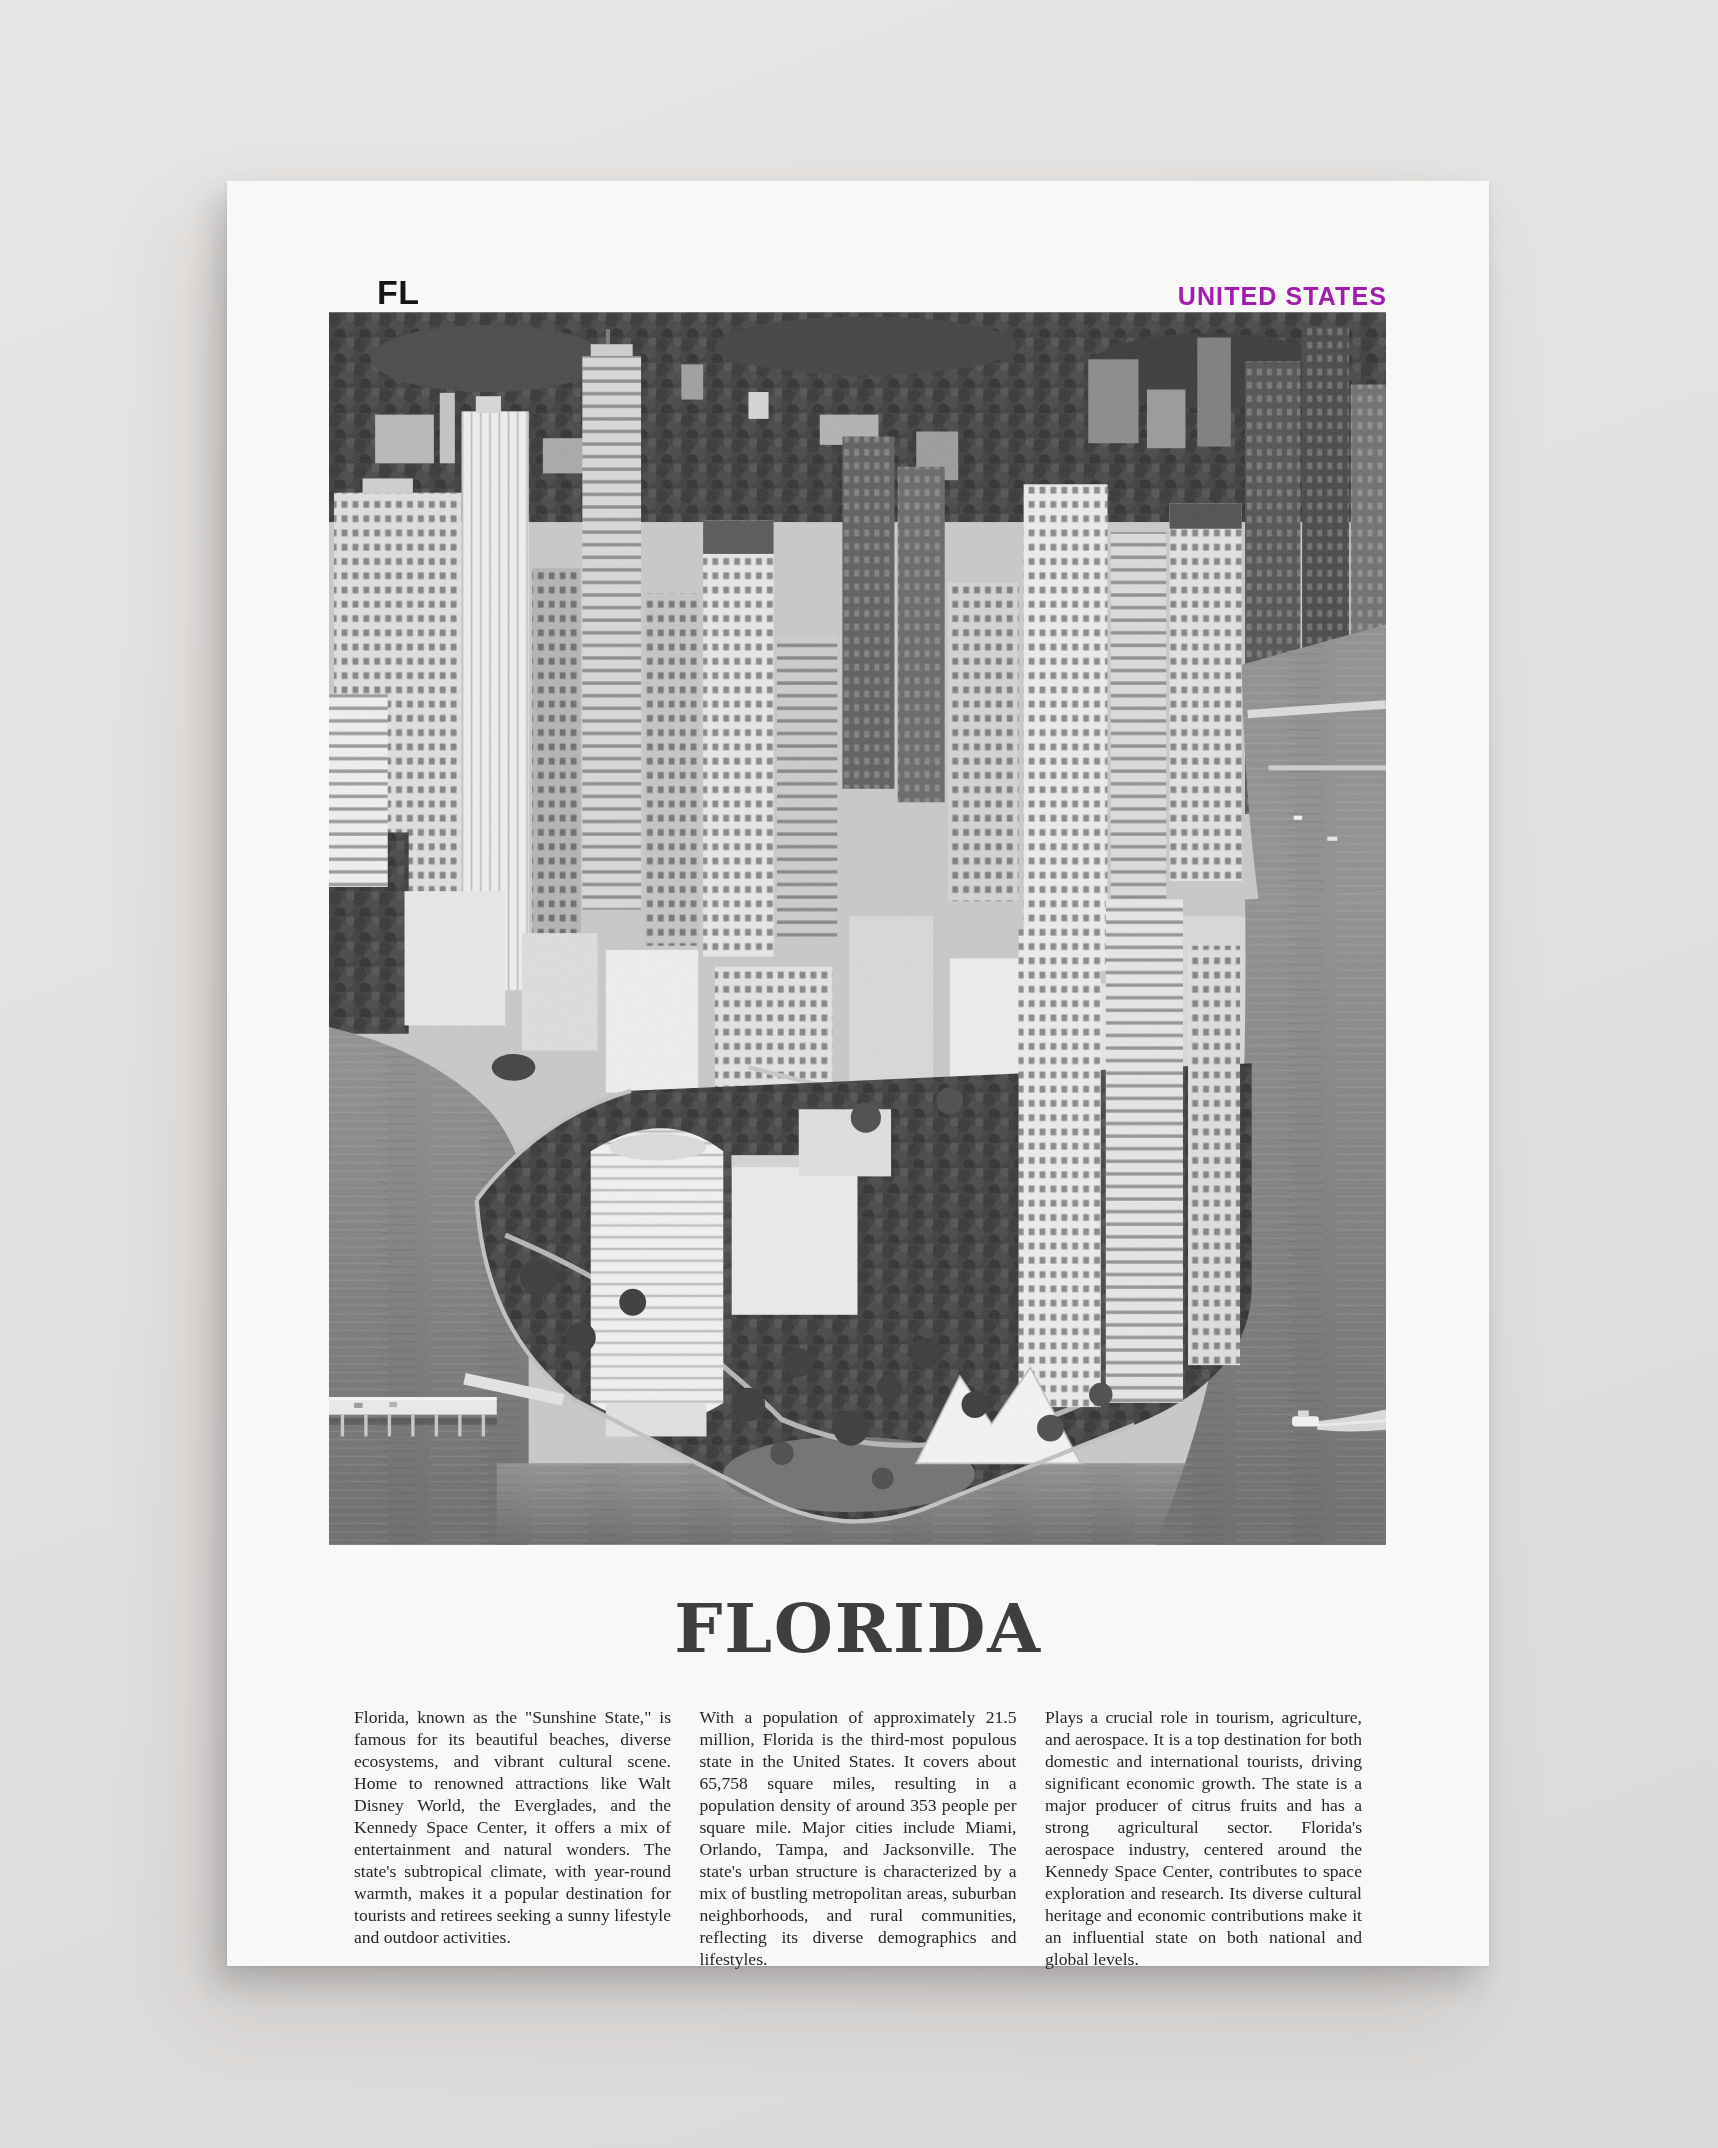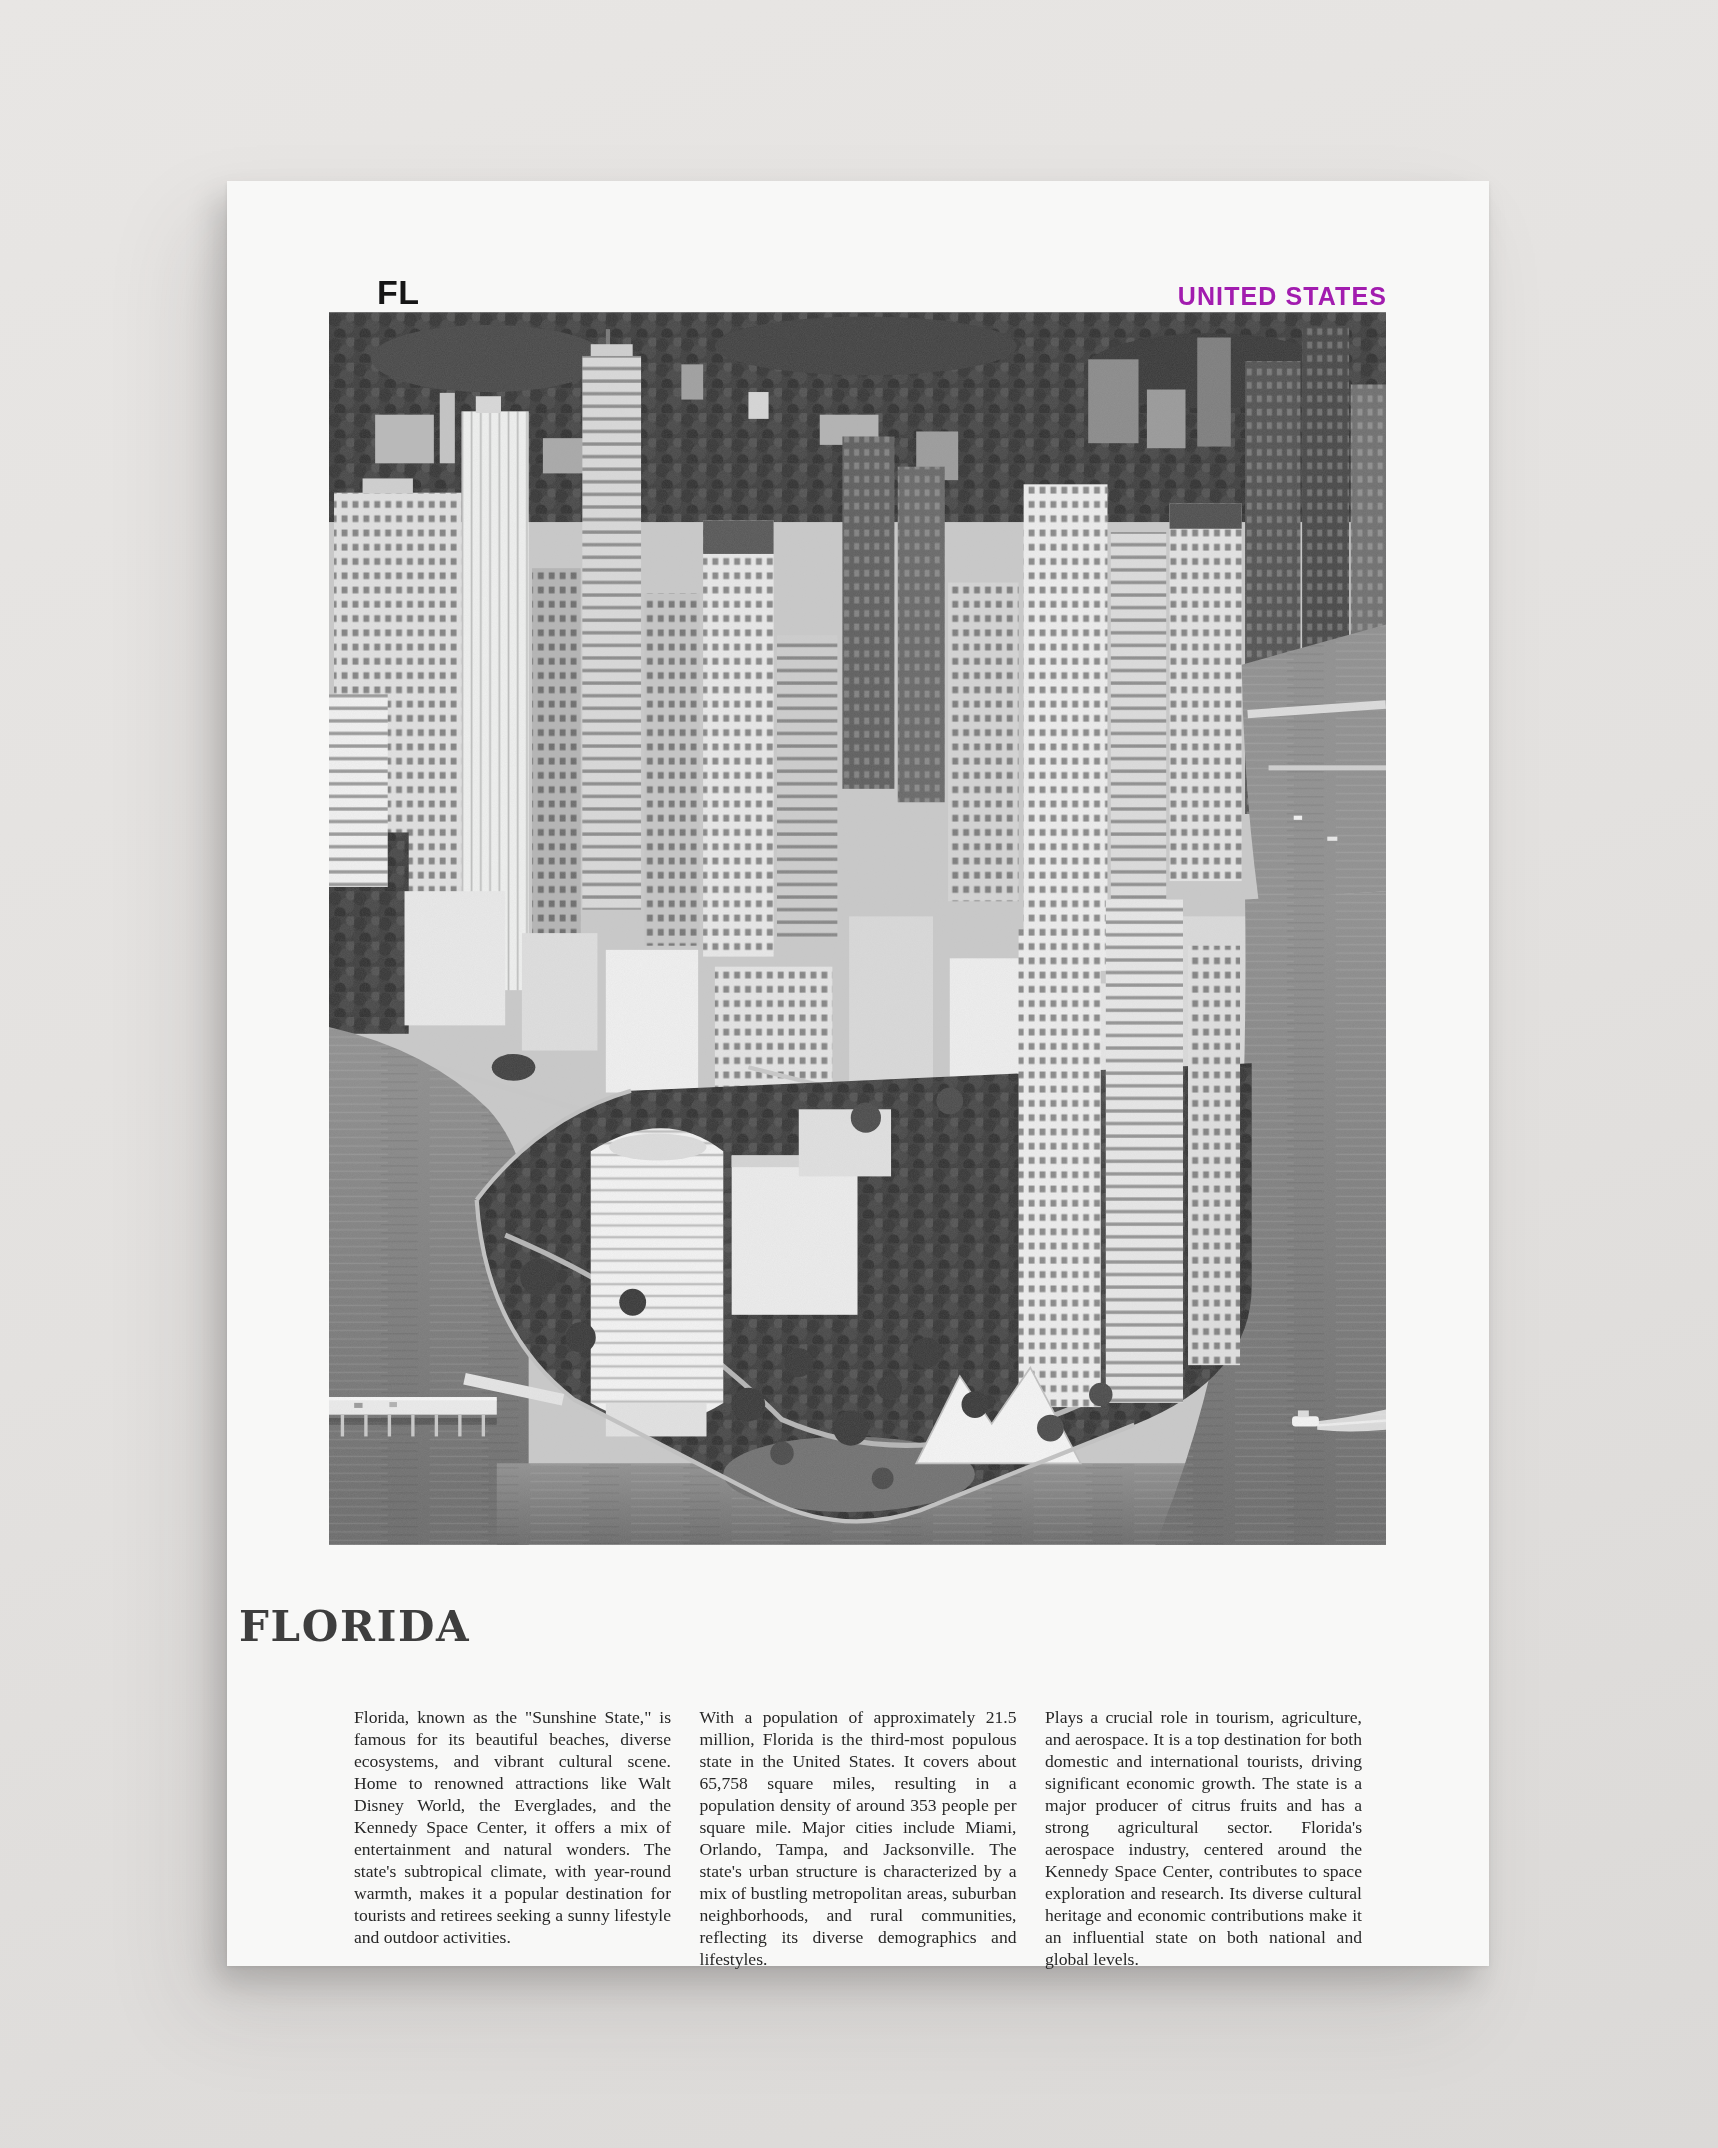--- a/index.html
+++ b/index.html
@@ -8,22 +8,22 @@
   .poster{position:absolute;left:227px;top:181px;width:1262px;height:1785px;background:#f8f8f7;
           box-shadow:-11.7px 17px 28.5px rgba(0,0,0,.16),-32px 46px 84px rgba(70,65,60,.13),0 1.7px 4.2px rgba(0,0,0,.08);}
   .poster-header{position:absolute;left:102px;right:102px;top:0;height:125px;
           display:flex;justify-content:space-between;align-items:flex-end;margin-left:48px;}
   .state{font-family:"Liberation Sans",sans-serif;font-weight:900;font-size:34px;line-height:.8;
           letter-spacing:0.4px;color:#161616;}
   .country{font-family:"Liberation Sans",sans-serif;font-weight:800;font-size:25px;line-height:.8;
           letter-spacing:1.1px;color:#a21caf;}
   .photo{position:absolute;left:102px;top:131px;width:1057px;height:1233px;overflow:hidden;background:#bcbcbc;}
   .photo svg{display:block;}
-  .title{position:absolute;left:0;right:0;top:1413px;margin:12px;
-          font-family:"DejaVu Serif",serif;font-weight:700;font-size:42px;line-height:1;
+  .title{position:absolute;left:0;right:0;top:1413px;margin:0;text-align:center;
+          font-family:"DejaVu Serif",serif;font-weight:700;font-size:68px;line-height:1;
           letter-spacing:1.7px;color:#3e3e3e;}
   .columns{position:absolute;left:127px;top:1525px;width:1008px;display:flex;gap:28.5px;}
   .columns p{flex:1;margin:0;text-align:justify;font-family:"Liberation Serif",serif;
           font-size:17.6px;line-height:22px;color:#272727;}
   .columns b{font-weight:normal;}
 </style>
 </head>
 <body>
 
 <div class="scene">

